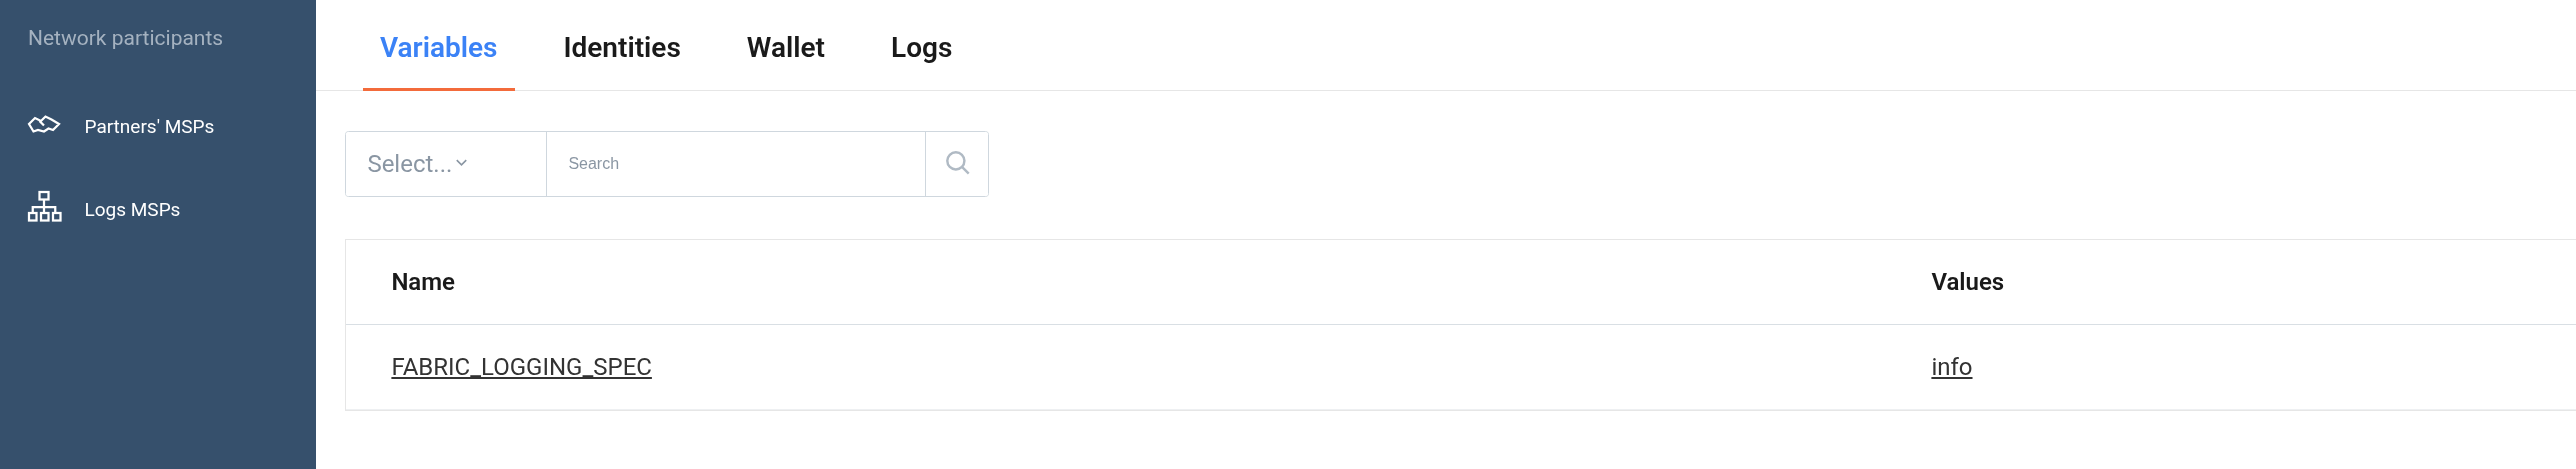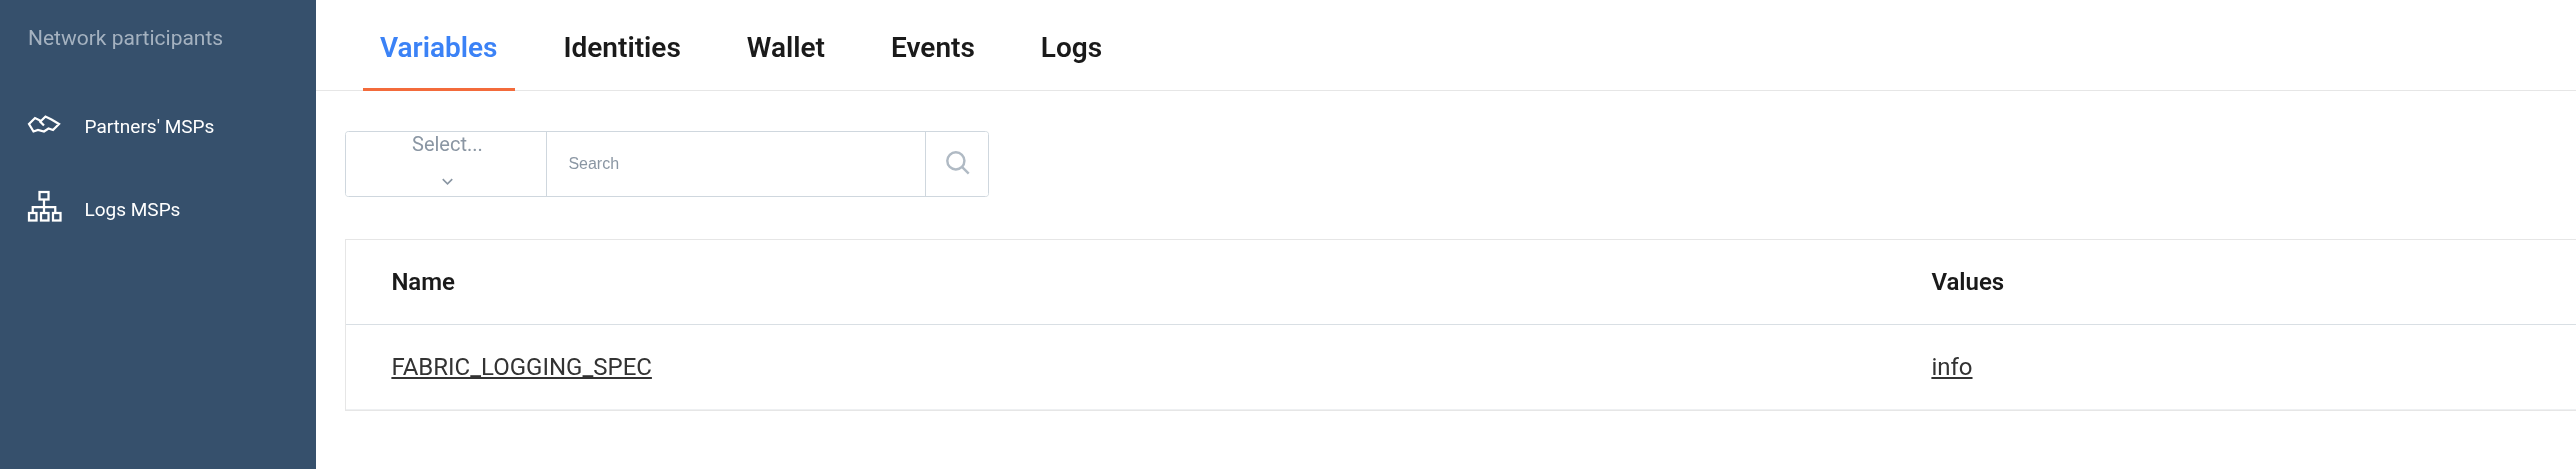--- a/index.html
+++ b/index.html
@@ -89,27 +89,25 @@
     border: 0.9px solid #cfd7de;
     border-radius: 3.5px;
     overflow: hidden;
     height: 66px;
   }
   .select {
     width: 201px;
     border-right: 0.9px solid #cfd7de;
     display: flex;
     align-items: center;
-    justify-content: space-between;
     padding: 0 19px 0 21px;
-    font-size: 20px;
+    font-size: 24px;
     color: #8a96a3;
     cursor: pointer;
     background: #fff;
-    flex-direction: column;
   }
   .select svg {
     width: 19px; height: 19px;
     stroke: #8a96a3; fill: none; stroke-width: 2;
   }
   .search-input {
     width: 379px;
     border: none;
     border-right: 0.9px solid #cfd7de;
     padding: 0 21px;
@@ -196,21 +194,20 @@
       </span>
       <span>Logs MSPs</span>
     </div>
   </aside>
 
   <main class="main">
     <nav class="tabs">
       <div class="tab active">Variables</div>
       <div class="tab">Identities</div>
       <div class="tab">Wallet</div>
-      <div class="tab">Events</div>
       <div class="tab">Logs</div>
     </nav>
 
     <div class="toolbar">
       <div class="filter-group">
         <div class="select">
           <span>Select...</span>
           <span>
             <svg viewBox="0 0 24 24">
                 <polyline points="6 9 12 15 18 9"></polyline>

